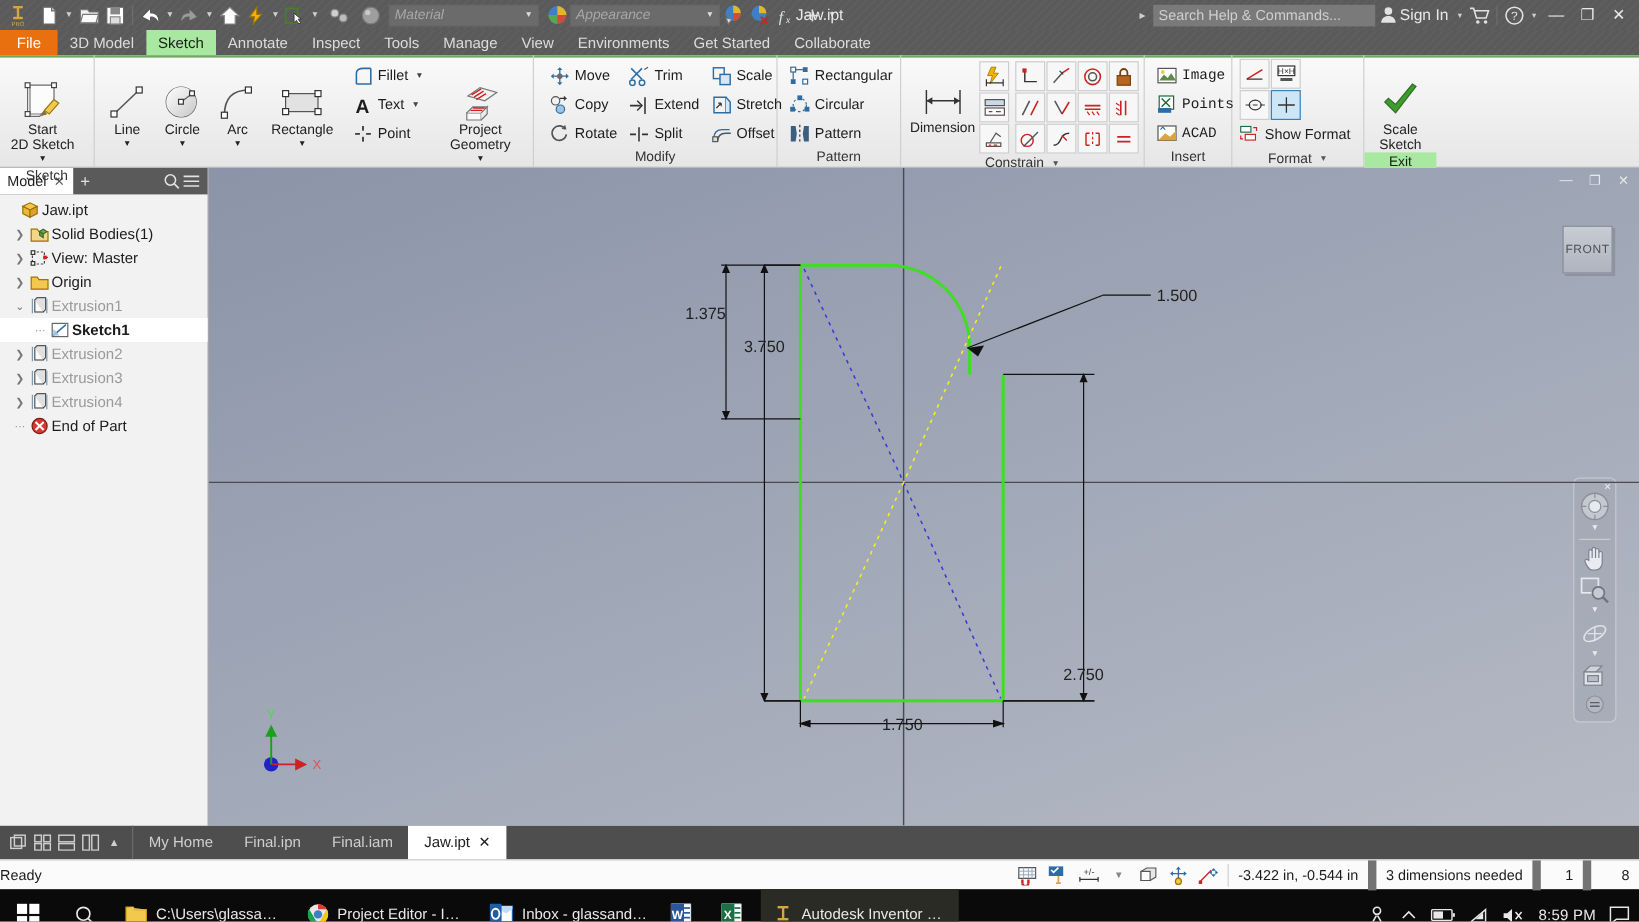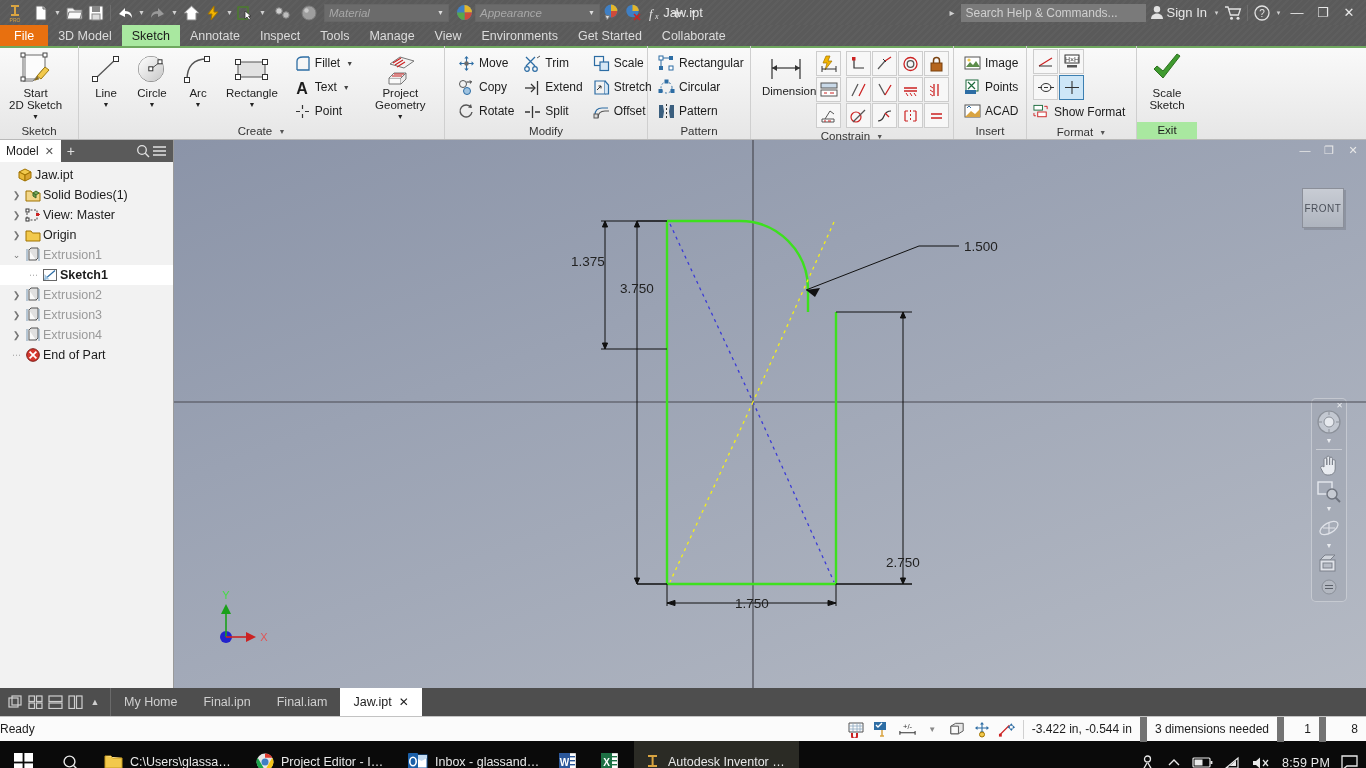--- a/index.html
+++ b/index.html
@@ -44,22 +44,22 @@
   
   .ribbon { height:94px; background:#f0f0f0; display:flex; align-items:stretch;
      border-bottom:1px solid #b9b9b9; position:relative;
      background:linear-gradient(#fafafa,#eeeeee 60%,#e6e6e6); }
   .ribbon::before{content:"";position:absolute;left:0;right:0;top:0;height:2px;background:#6fa85f;}
   .panel { display:flex; flex-direction:column; border-right:1px solid #cfcfcf; position:relative; }
   .panel-body { flex:1; display:flex; align-items:flex-start; padding:3px 4px 0 4px; }
   .panel-title { height:17px; text-align:center; font-size:11.5px; color:#333; line-height:17px; }
   .panel-title .dd { font-size:7px; color:#555; padding-left:3px; vertical-align:middle;}
 
-  .bigbtn { width:auto; min-width:46px; display:flex; flex-direction:column; 
-     padding:2px 5px 0 5px; }
+  .bigbtn { width:auto; min-width:46px; display:flex; flex-direction:column; align-items:center;
+     padding:2px 5px 0 5px;margin-top:16px; }
   .bigbtn .ico { height:36px; display:flex; align-items:center; justify-content:center; }
   .bigbtn .lbl { font-size:11.5px; color:#222; text-align:center; line-height:12px; }
   .bigbtn .lbl .cv { font-size:7px; display:block; }
 
   .col { display:flex; flex-direction:column; justify-content:flex-start; padding-top:2px; }
   .smallbtn { display:flex; align-items:center; gap:4px; height:24px; padding:0 5px; font-size:12px; color:#1c1c1c;}
   .smallbtn .si { width:17px; height:17px; display:flex; align-items:center; justify-content:center; flex:0 0 17px;}
   .dd7 { font-size:7px; color:#444; margin-left:2px; }
 
   .grid3 { display:grid; grid-template-columns:repeat(4,25px); grid-auto-rows:25px; gap:1px; }
@@ -694,21 +694,21 @@
           </div>
       </div>
     </div>
     <div class="panel-title">
       <span>Constrain</span>
       <span class="dd">▼</span>
     </div>
   </div>
 
   <div class="panel" style="width:73px;">
-    <div class="panel-body" style="padding-left:5px;">
+    <div class="panel-body" style="padding-left:5px;font-family:Liberation Mono, monospace;">
       <div class="col">
         <div class="smallbtn">
           <span class="si">
               <svg width="17" height="16" viewBox="0 0 17 16">
                 <rect x="1" y="2" width="15" height="12" fill="#fff" stroke="#555"></rect>
                 <path d="M2 12 l4-5 3 3 3-4 4 6z" fill="#5c8c4a"></path>
                 <circle cx="5" cy="5" r="1.6" fill="#f2c94c"></circle>
               </svg>
             </span>
           <span>Image</span>

